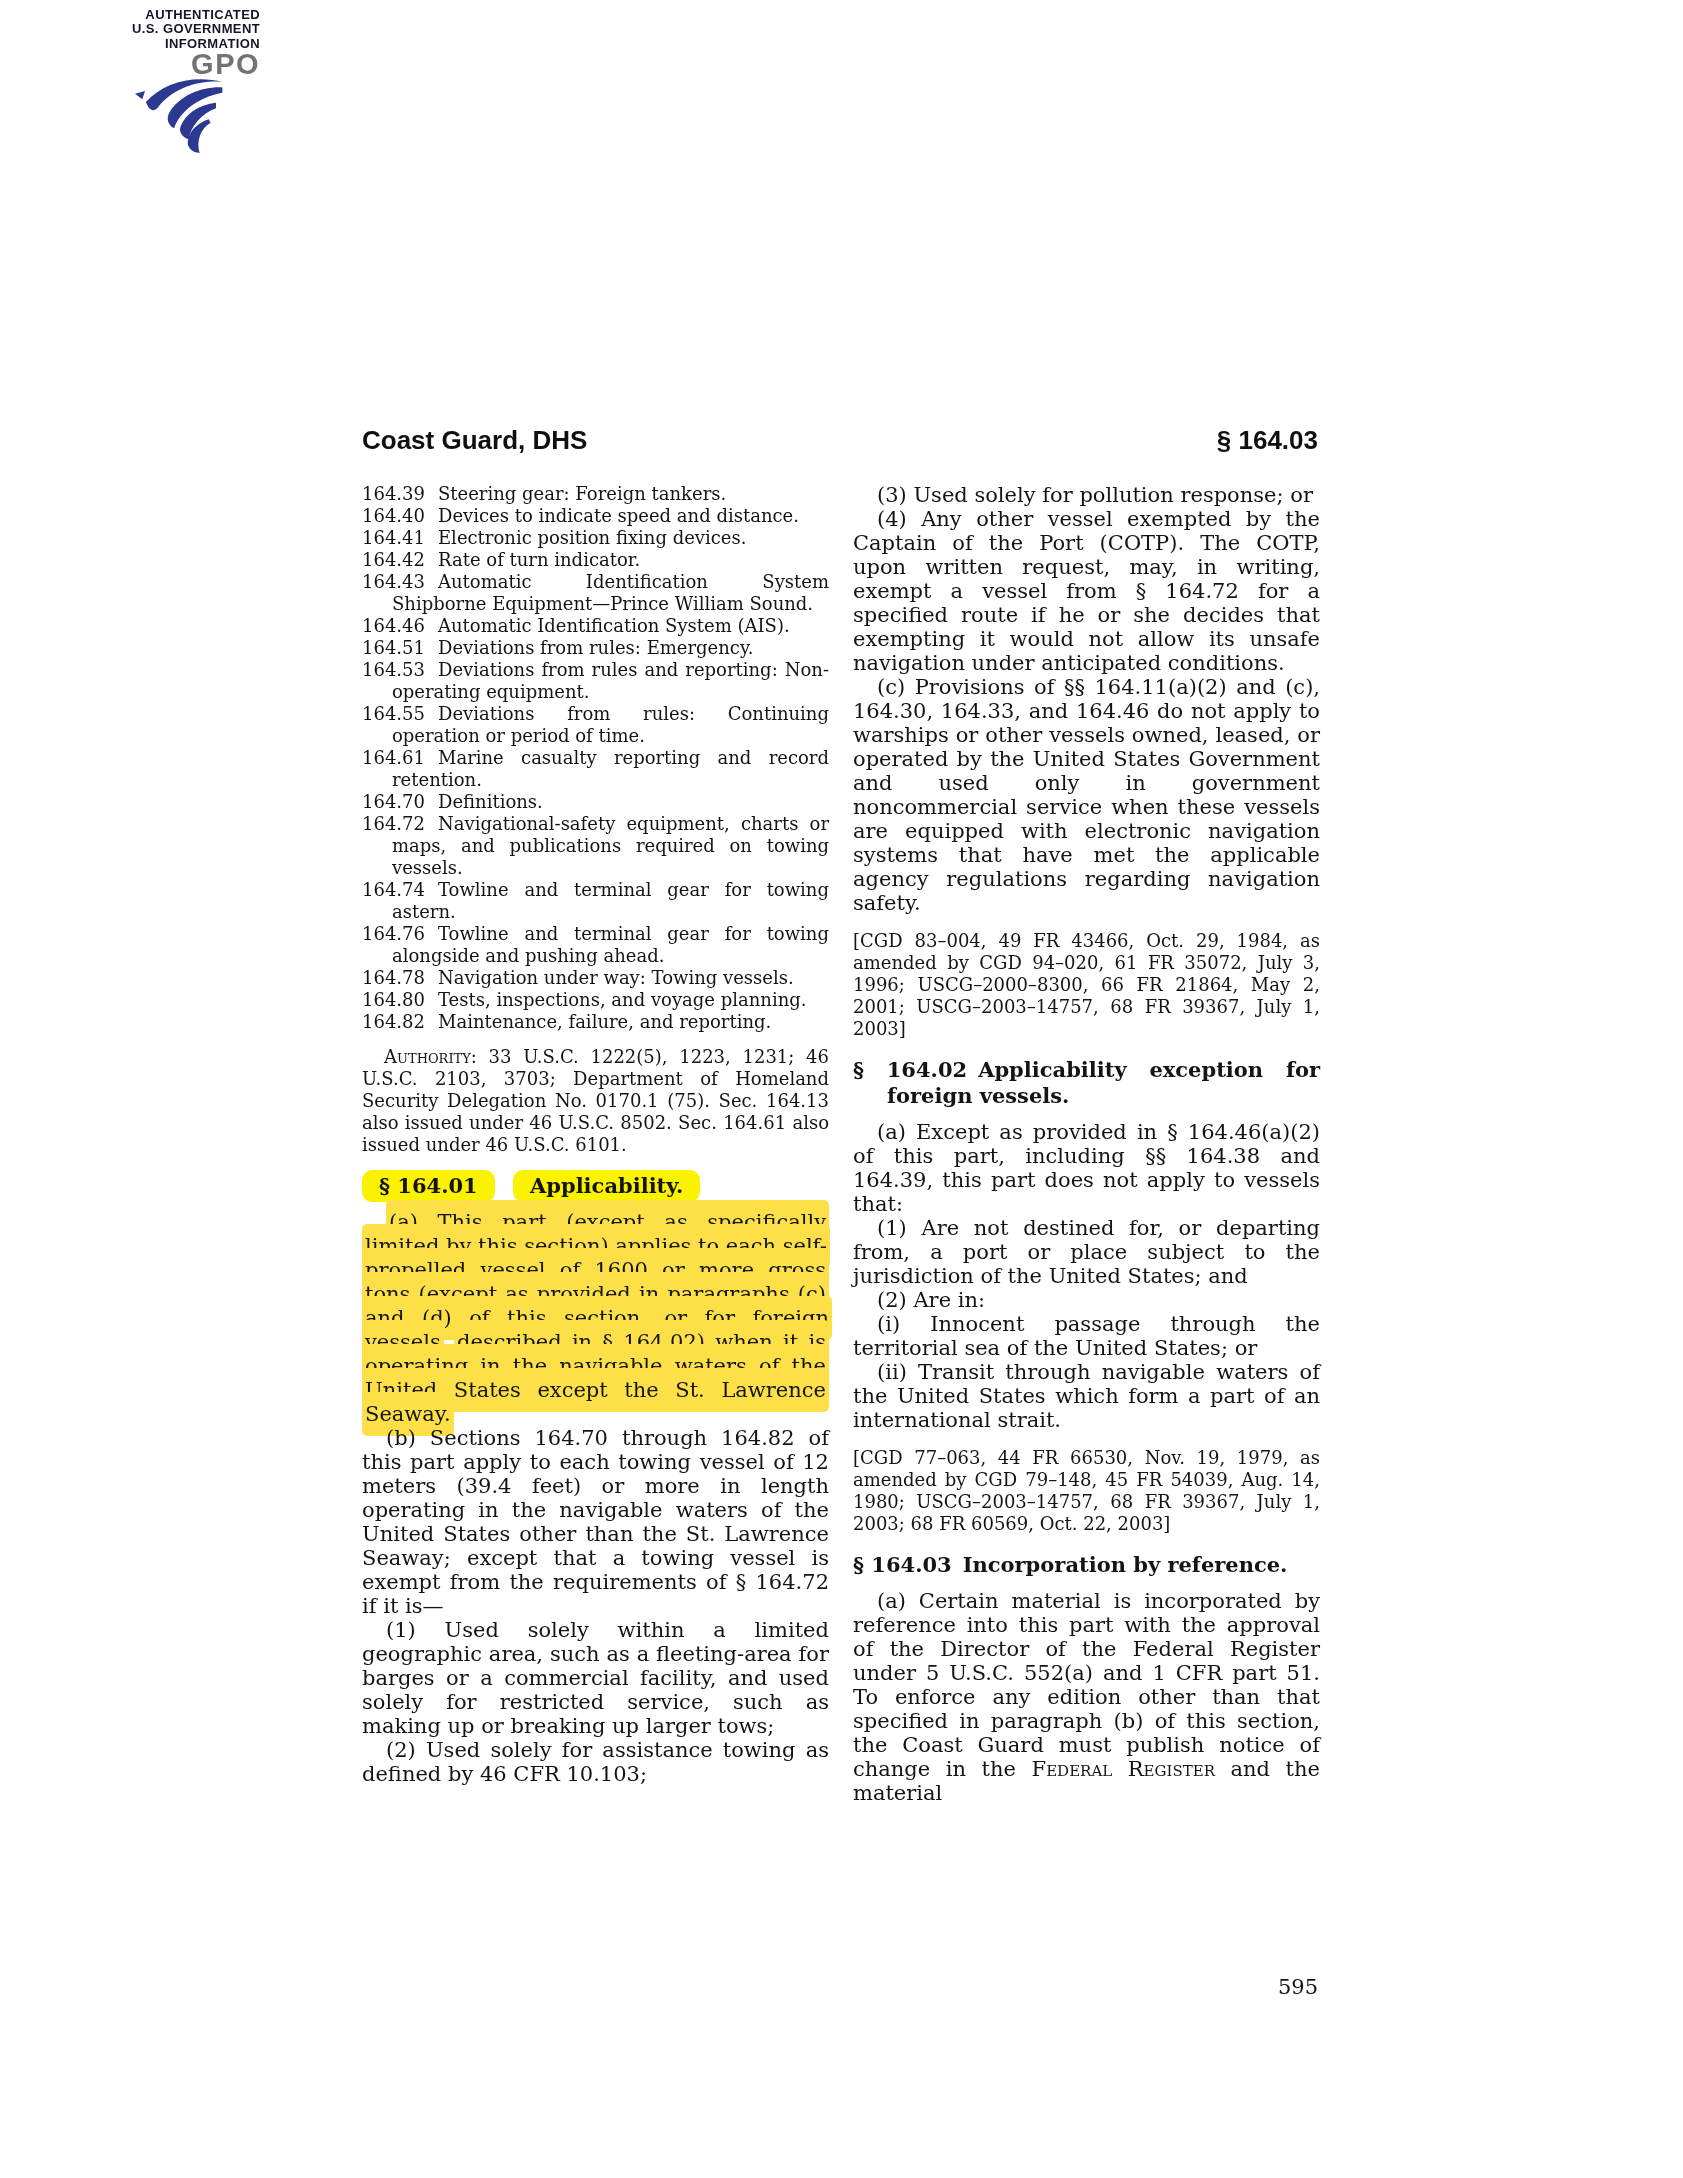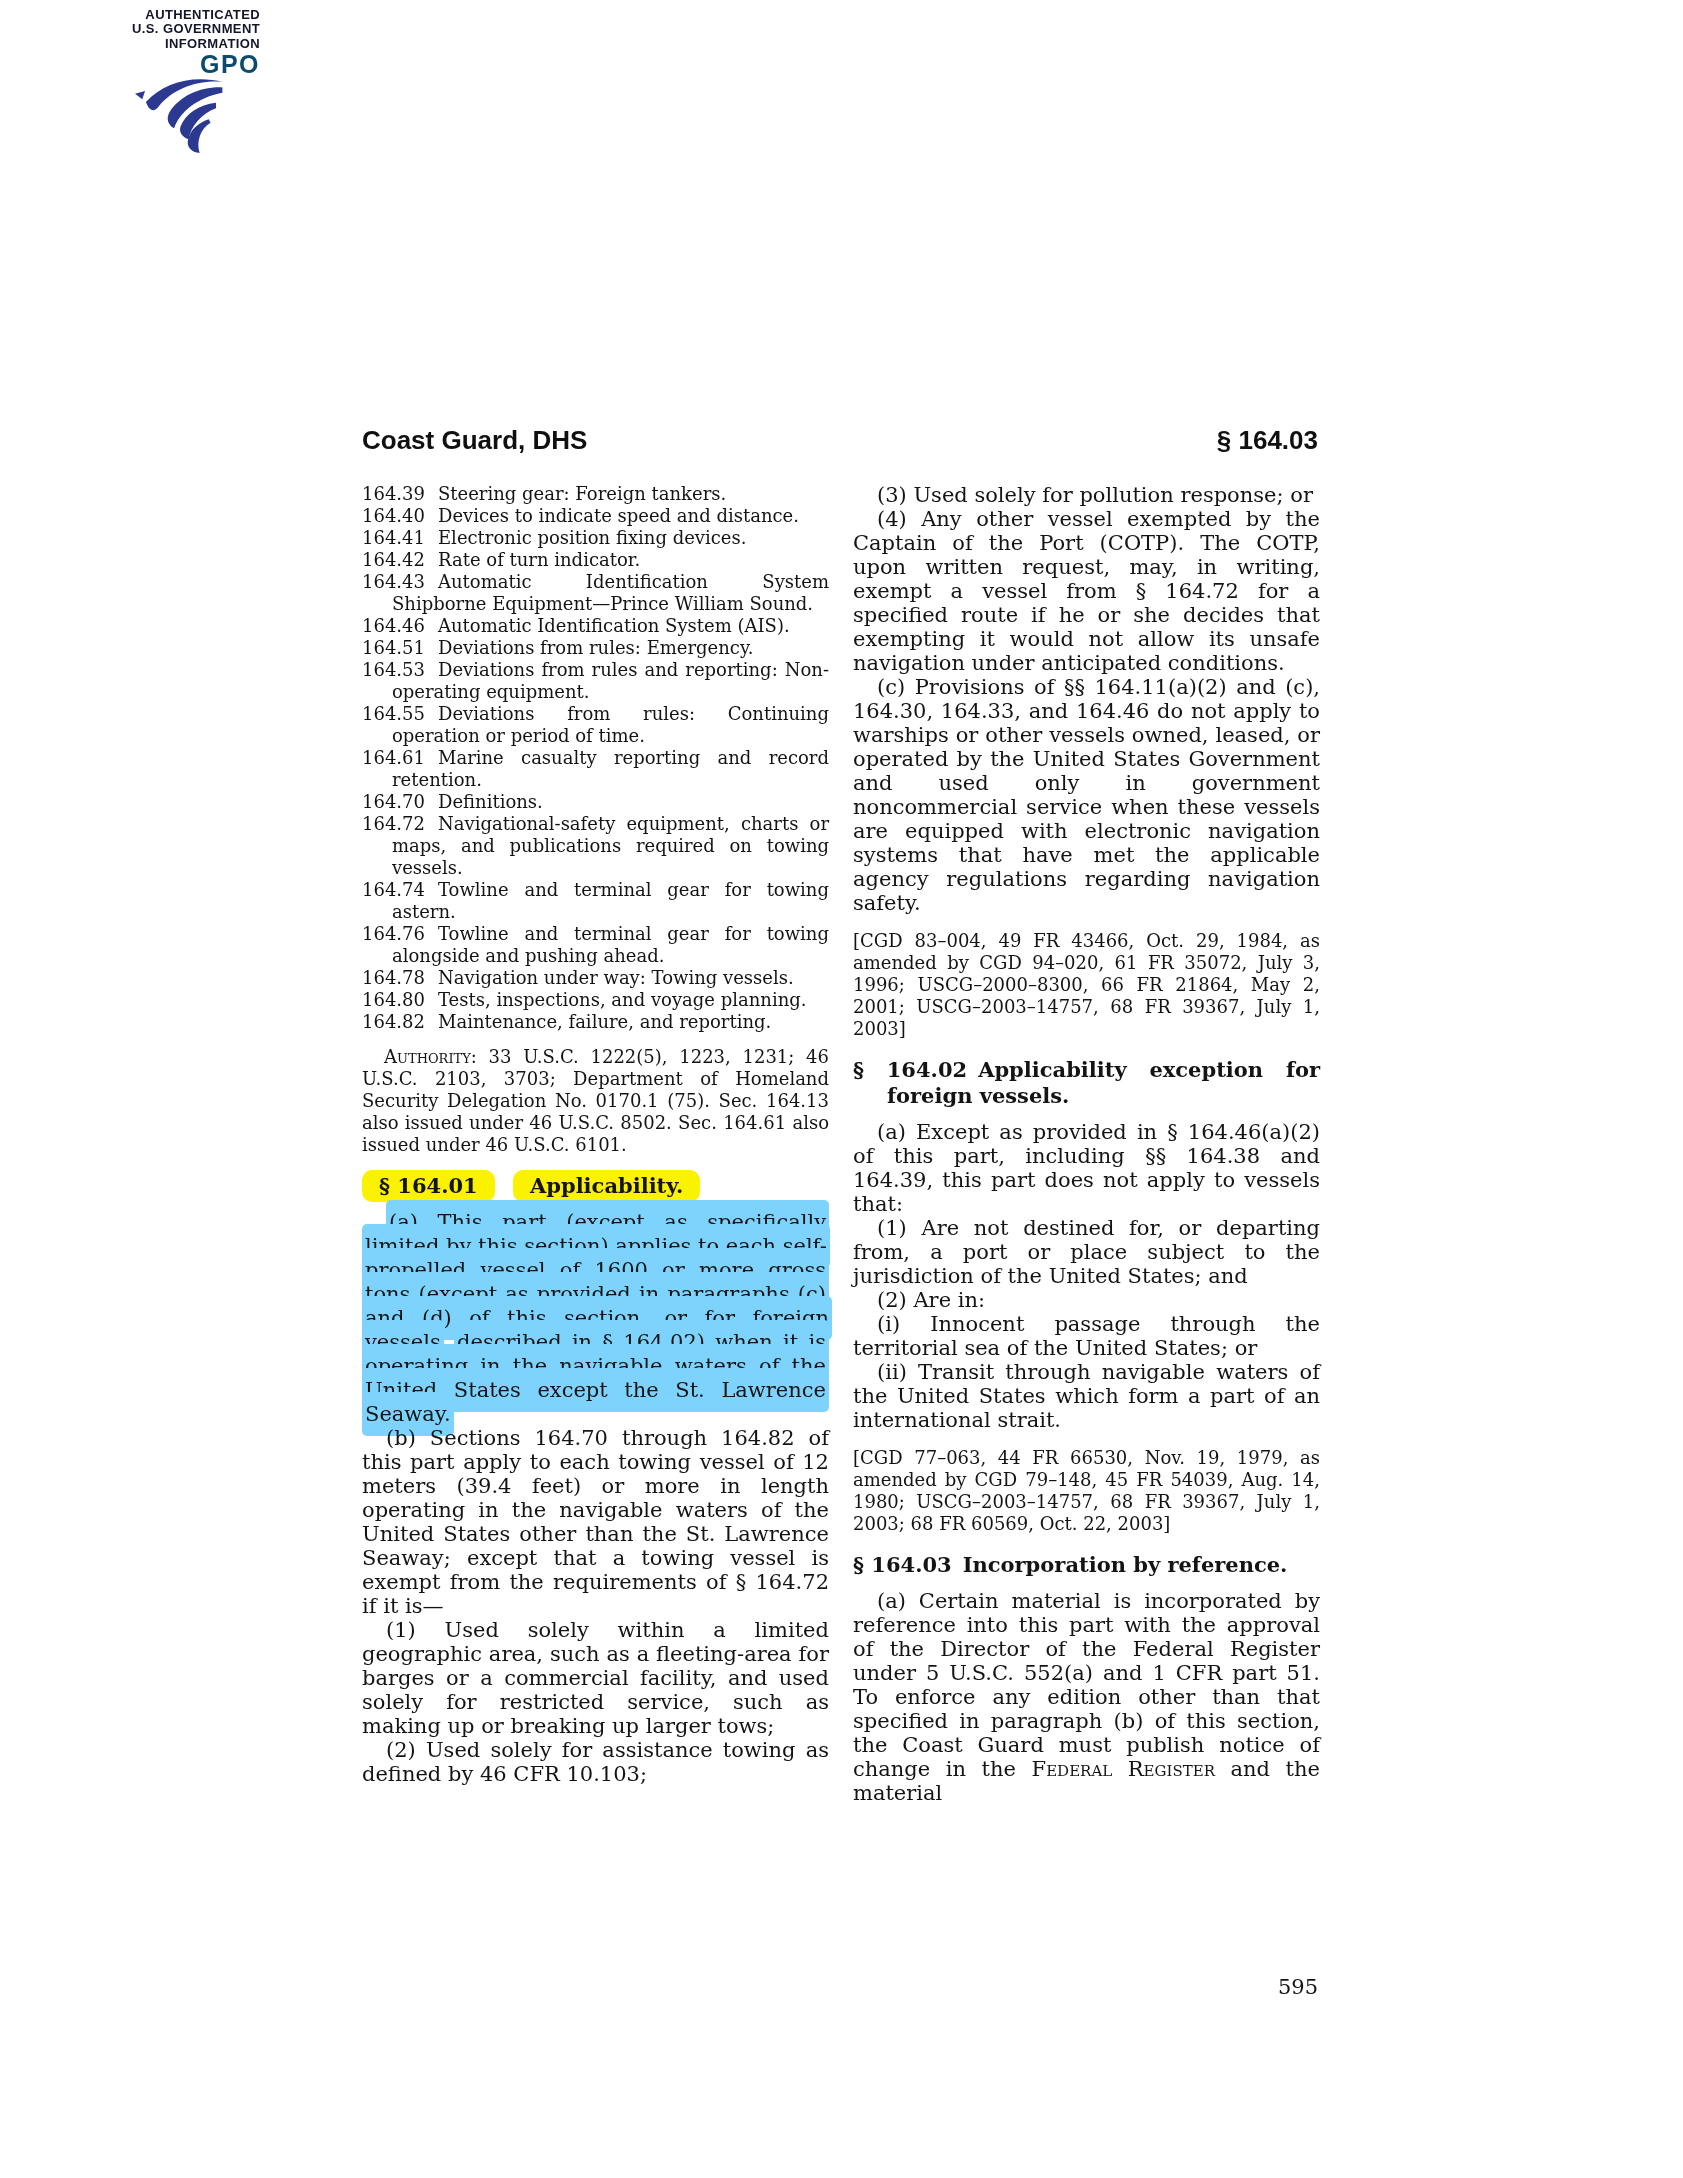--- a/index.html
+++ b/index.html
@@ -5,21 +5,21 @@
   html,body{margin:0;padding:0;}
   body{
     width:1683px;height:2178px;position:relative;background:#ffffff;
     font-family:"DejaVu Serif", serif;color:#141414;overflow:hidden;
     -webkit-font-smoothing:antialiased;
   }
   
   .logo{position:absolute;top:8px;left:132px;display:flex;align-items:flex-start;flex-direction:column;}
   .logo-text{text-align:right;font-family:"Liberation Sans",sans-serif;font-weight:bold;
     font-size:13px;line-height:14.4px;letter-spacing:0.4px;color:#15152a;}
-  .logo-gpo{font-size:25px;line-height:24px;color:#0c4a6e;letter-spacing:1.5px;margin-top:1px;text-align:right;}
+  .logo-gpo{font-size:29px;line-height:24px;color:#737373;letter-spacing:1.5px;margin-top:1px;text-align:right;}
   .logo-eagle{margin-left:3px;margin-top:-2px;}
   
   .running-head{position:absolute;top:425px;left:362px;width:956px;
     font-family:"Liberation Sans",sans-serif;font-weight:bold;font-size:26px;
     display:flex;justify-content:space-between;color:#101010;}
   
   .col{position:absolute;top:483px;width:467px;text-align:justify;hyphens:auto;}
   .col-left{left:362px;}
   .col-right{left:853px;}
   
@@ -28,21 +28,21 @@
   
   .authority{font-size:18px;line-height:22px;text-indent:22px;margin-top:13px;text-align:justify;}
   .smallcaps{font-variant:small-caps;}
   
   .body-para{font-size:21px;line-height:24px;text-indent:24px;text-align:justify;}
   .citation{font-size:18px;line-height:22px;margin:15px 0 14px;text-align:justify;}
   .sec-heading{font-size:21px;font-weight:bold;line-height:26px;
     padding-left:34px;text-indent:-34px;margin:17px 0 11px;text-align:justify;}
   .h-num{margin-right:11px;}
   
-  .hl{background:#7dd3fc;padding:10px 3px;border-radius:5px;
+  .hl{background:#fde047;padding:10px 3px;border-radius:5px;
       box-decoration-break:clone;-webkit-box-decoration-break:clone;}
   .hl-pill{background:#FBF200;padding:3px 17px 4px;border-radius:10px;}
   
   .pageno{position:absolute;top:1975px;left:362px;width:956px;text-align:right;font-size:21px;}
 </style>
 </head>
 <body>
 
 <div class="logo">
   <div class="logo-text">

